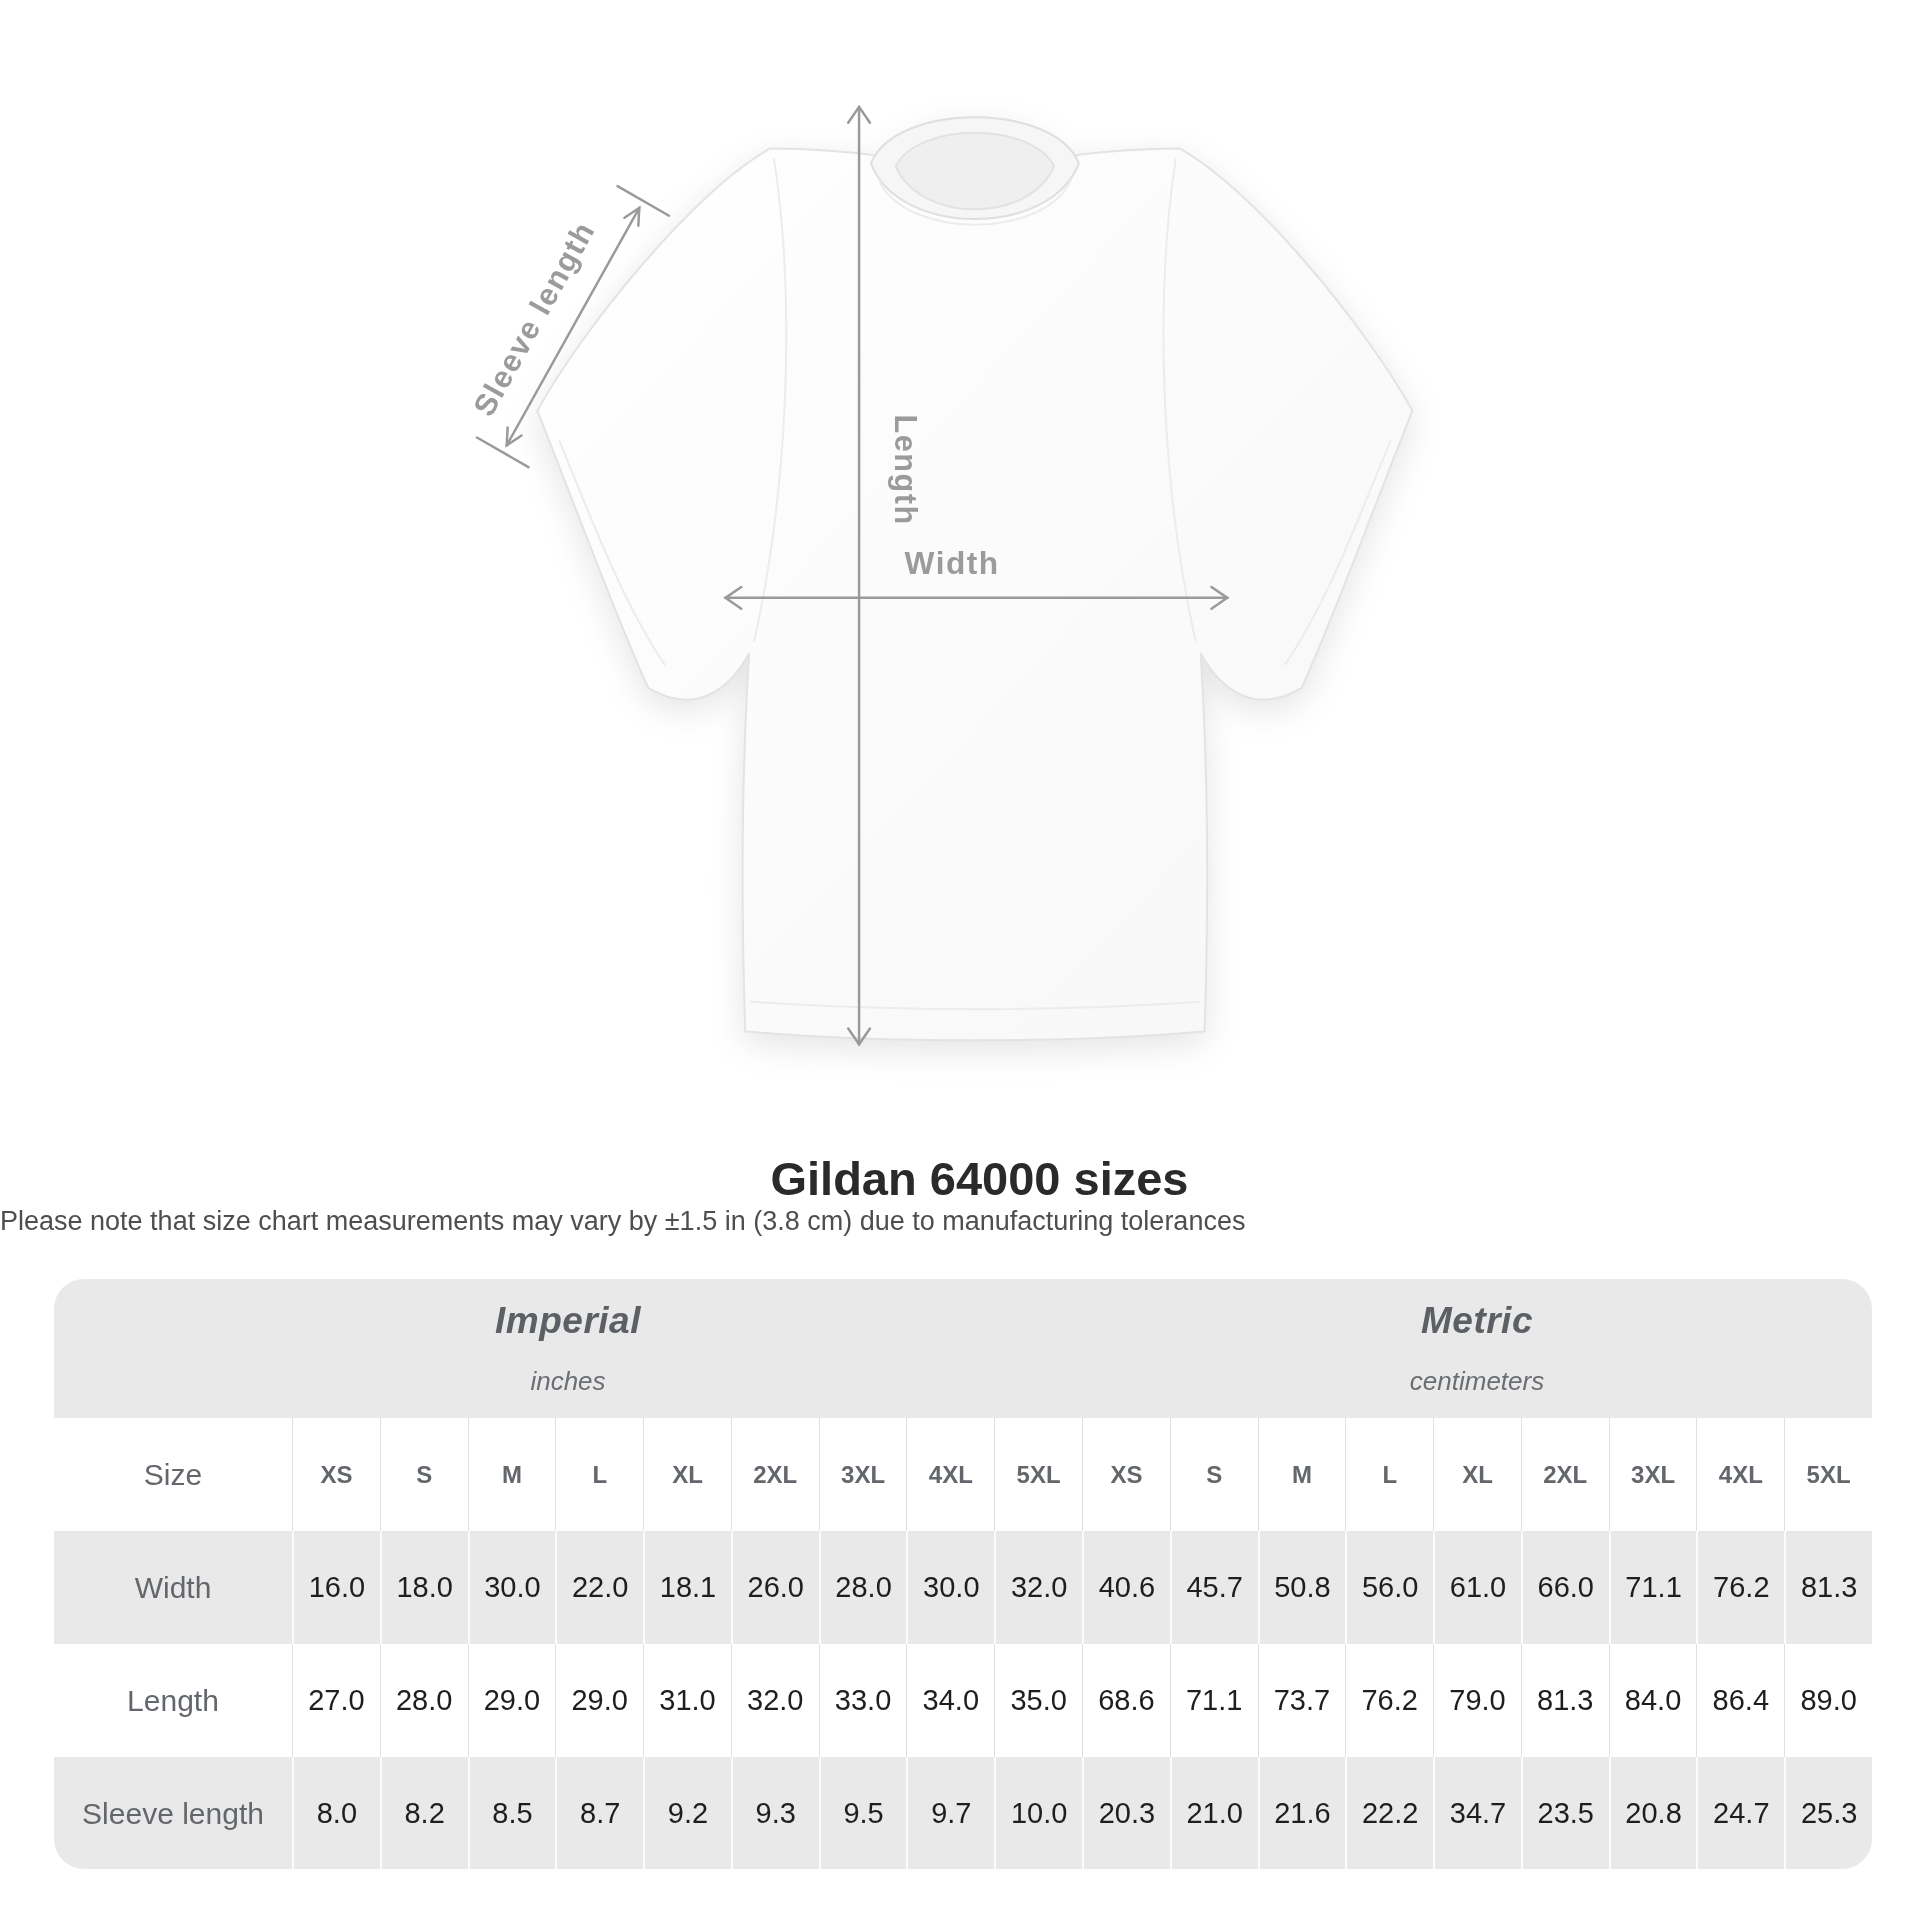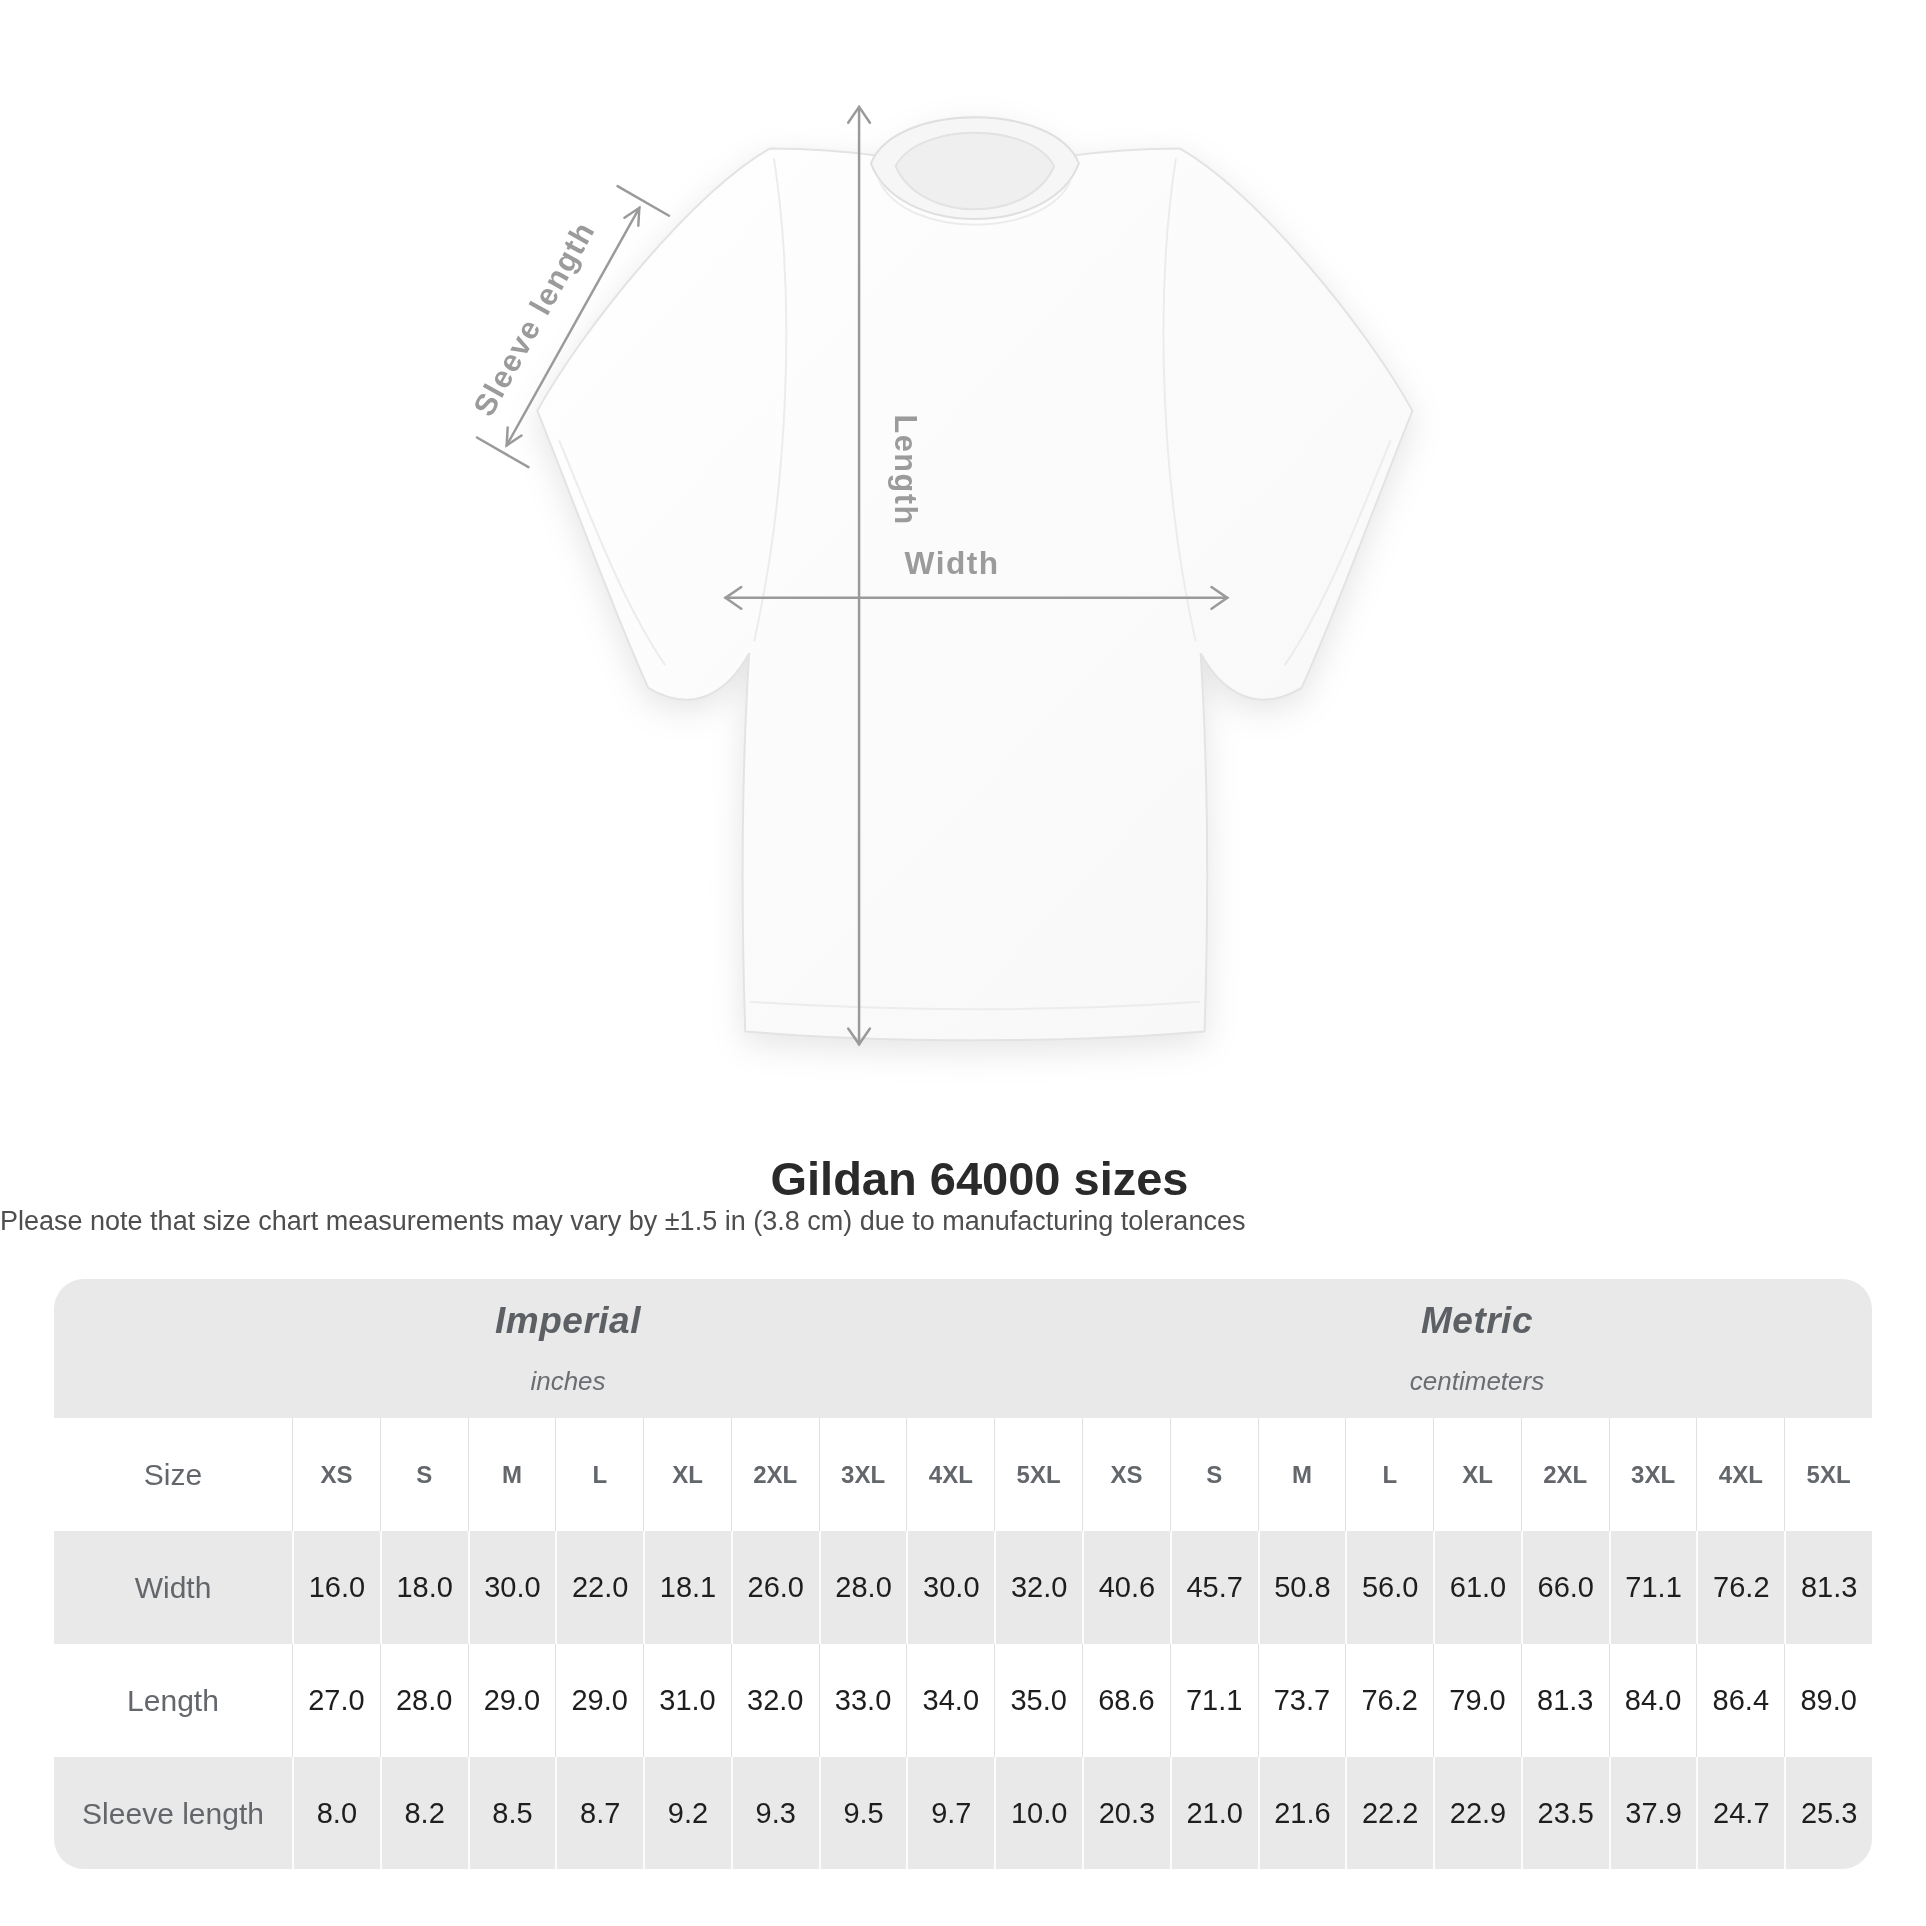--- a/index.html
+++ b/index.html
@@ -175,21 +175,21 @@
       <div class="cell g val sep-w">8.7</div>
       <div class="cell g val sep-w">9.2</div>
       <div class="cell g val sep-w">9.3</div>
       <div class="cell g val sep-w">9.5</div>
       <div class="cell g val sep-w">9.7</div>
       <div class="cell g val sep-w">10.0</div>
       <div class="cell g val sep-w">20.3</div>
       <div class="cell g val sep-w">21.0</div>
       <div class="cell g val sep-w">21.6</div>
       <div class="cell g val sep-w">22.2</div>
-      <div class="cell g val sep-w">22.9</div>
+      <div class="cell g val sep-w">34.7</div>
       <div class="cell g val sep-w">23.5</div>
-      <div class="cell g val sep-w">37.9</div>
+      <div class="cell g val sep-w">20.8</div>
       <div class="cell g val sep-w">24.7</div>
       <div class="cell g val sep-w">25.3</div>
     </div>
 
 </div>
 
 
 </body></html>

